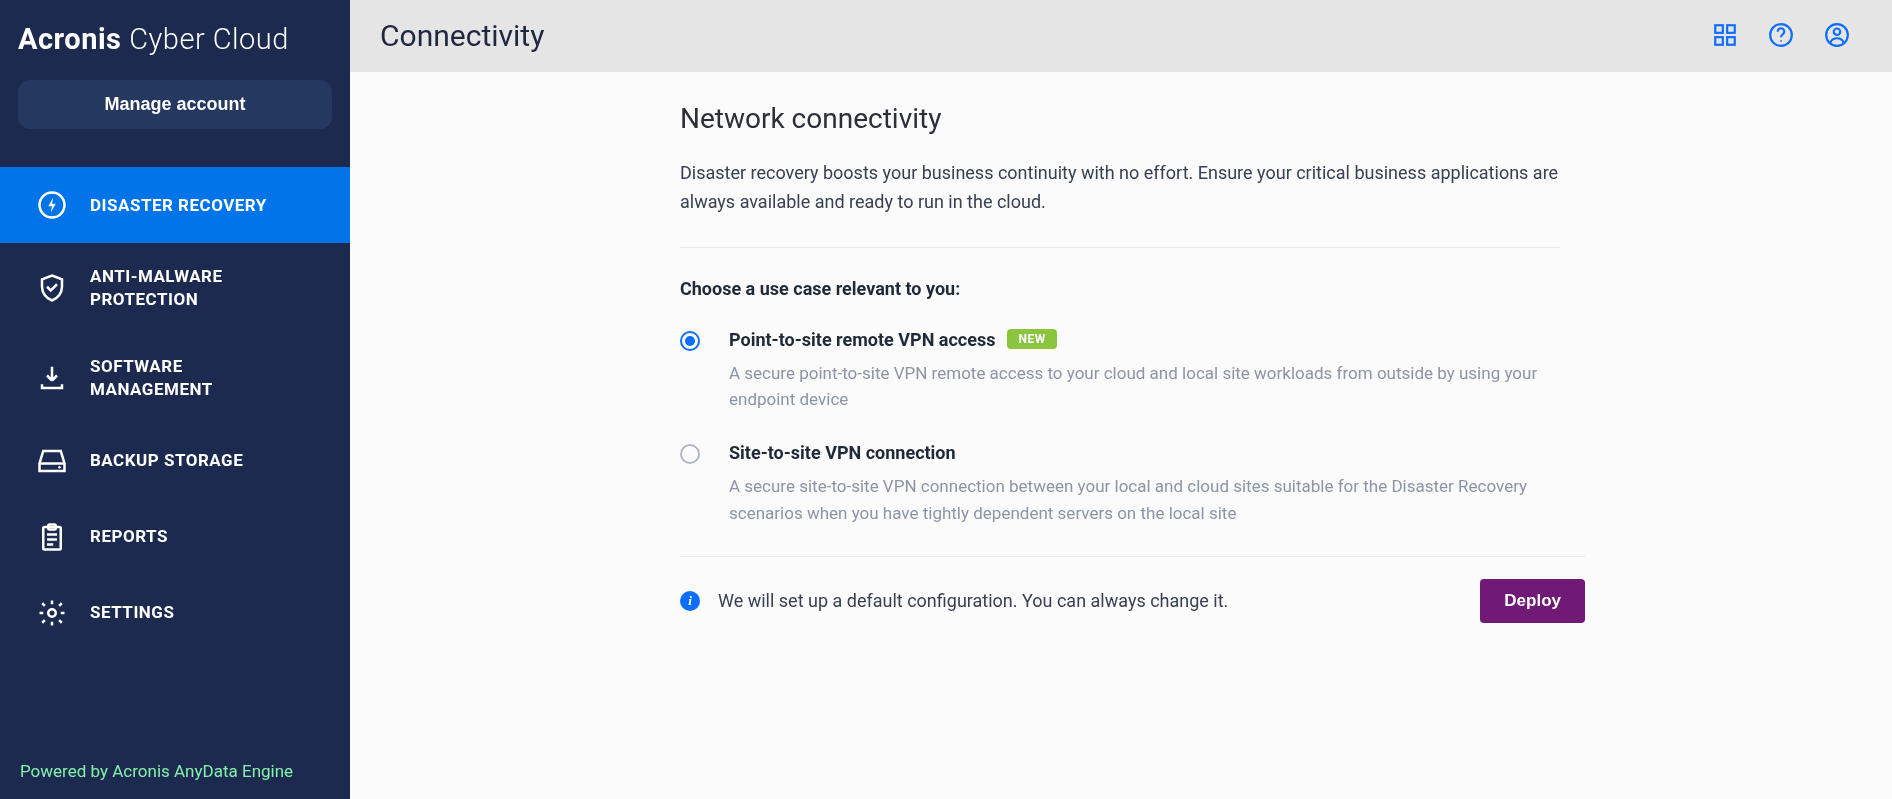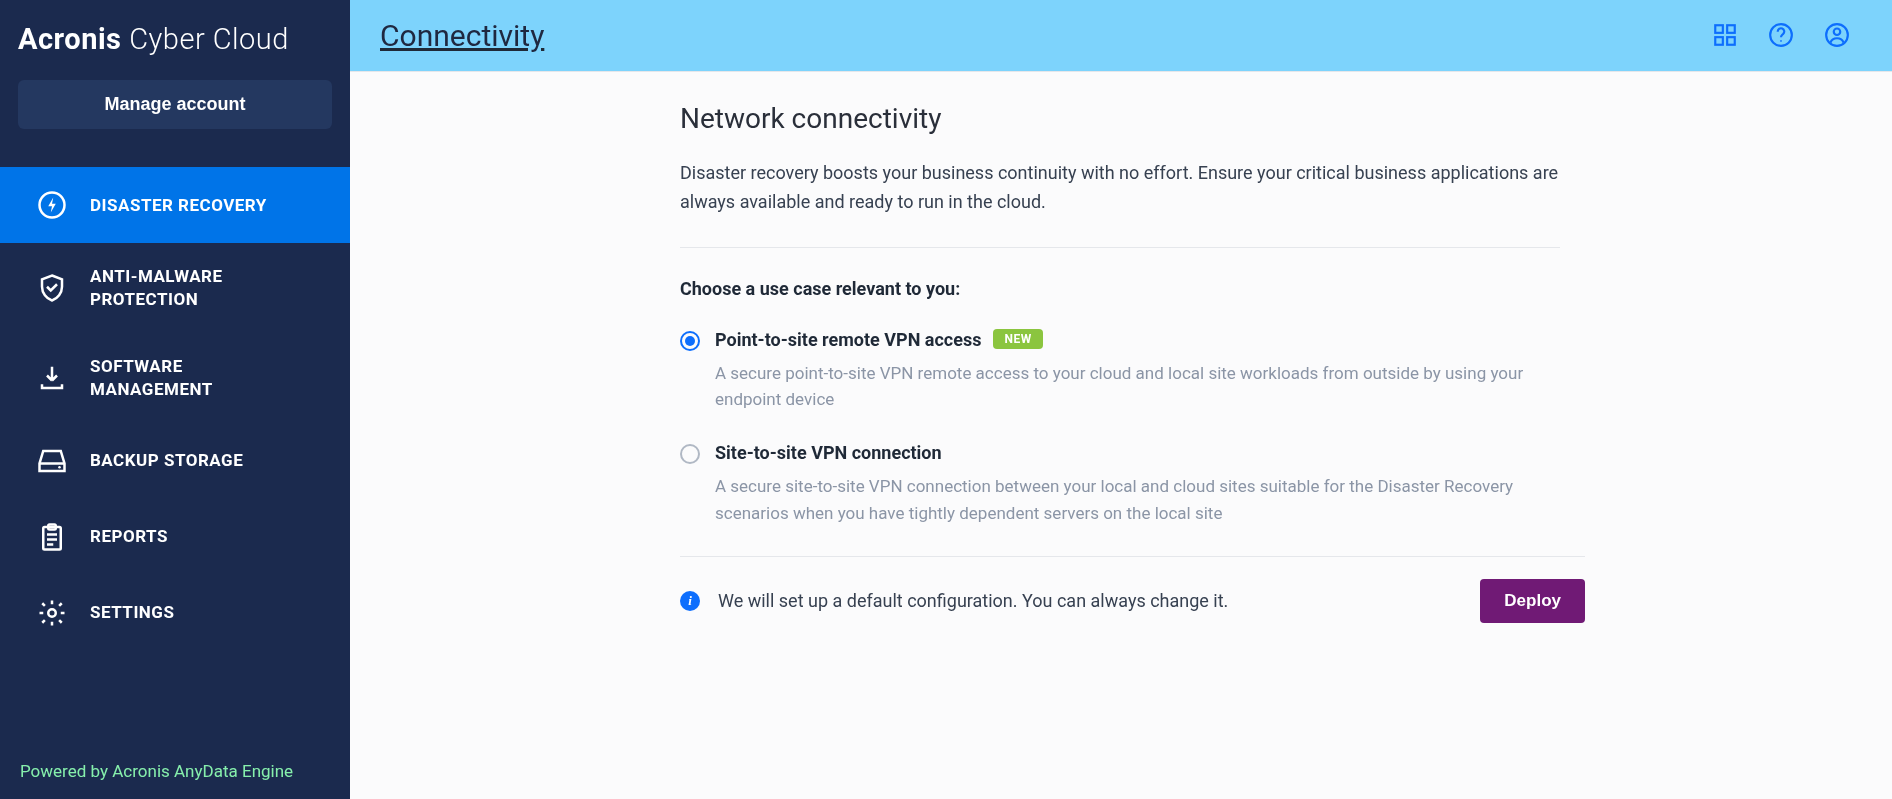--- a/index.html
+++ b/index.html
@@ -34,21 +34,21 @@
   .brand .b1 { font-weight: 700; }
   .brand .b2 { font-weight: 300; }
   .manage-btn {
     margin: 0 18px 18px 18px;
     background: #243860;
     border: none;
     color: #fff;
     font-size: 18px;
     font-weight: 600;
     padding: 14px 0;
-    border-radius: 6px;
+    border-radius: 12px;
     cursor: pointer;
   }
   .nav {
     margin-top: 20px;
     display: flex;
     flex-direction: column;
     flex: 1;
   }
   .nav-item {
     display: flex;
@@ -87,23 +87,22 @@
     flex: 1;
     display: flex;
     flex-direction: column;
     background: #fbfbfc;
   }
   .topbar {
     display: flex;
     align-items: center;
     justify-content: space-between;
     padding: 18px 40px 18px 30px;
-    background: #7dd3fc;
+    background: #e5e5e5;
     border-bottom: 1px solid #e5e7eb;
-    text-decoration: underline;
   }
   .topbar h1 {
     font-size: 30px;
     font-weight: 400;
     color: #1f2840;
   }
   .topbar-icons {
     display: flex;
     gap: 28px;
     align-items: center;
@@ -140,21 +139,21 @@
     max-width: 880px;
   }
   .choose-label {
     font-size: 18px;
     font-weight: 700;
     color: #1f2937;
     margin-bottom: 30px;
   }
   .option {
     display: flex;
-    gap: 15px;
+    gap: 29px;
     margin-bottom: 30px;
     max-width: 900px;
     cursor: pointer;
     justify-content: center;
   }
   .radio {
     width: 20px;
     height: 20px;
     border: 2px solid #b0b8c4;
     border-radius: 50%;

